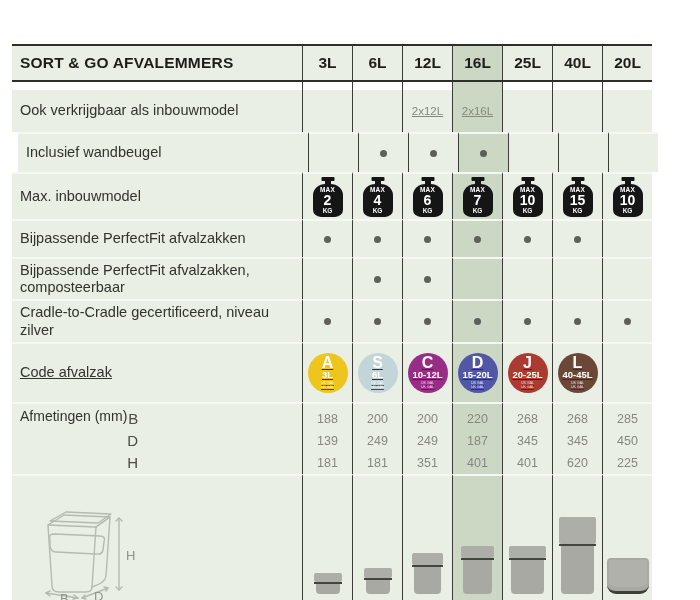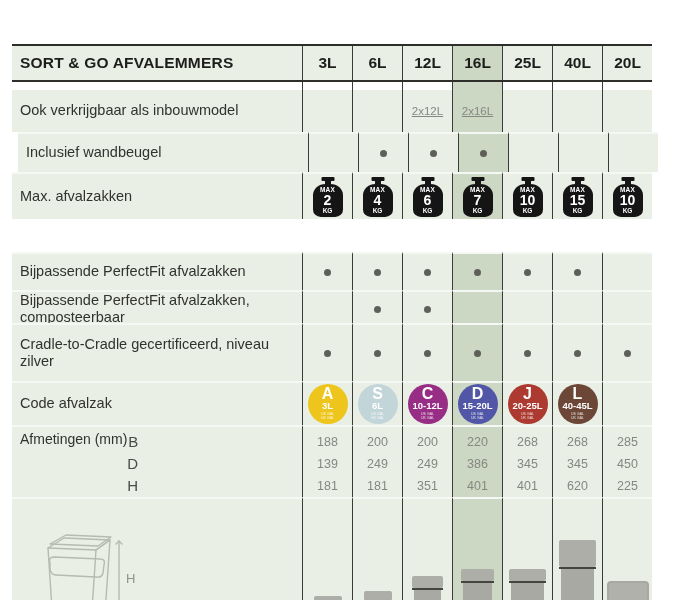--- a/index.html
+++ b/index.html
@@ -18,22 +18,22 @@
   .header{border-top:2px solid #2e2e2b;border-bottom:2px solid #2e2e2b;height:34px;}
   .header .cell{font-weight:bold;font-size:15.5px;color:#1d1d1b;}
   .header .cell.lbl{font-size:15.5px;letter-spacing:0.2px;}
   
   .gap{height:8px;}
   .gap .cell{background:#ffffff;}
   .gap .cell.hl{background:#ccd8c3 !important;}
   
   .body .row .cell{border-top:2px solid #f6f9f3;}
   .body .row:first-child .cell{border-top:none;}
-  .r0{height:42px;} .r1{height:40px;padding-left:6px;} .r2{height:47px;} .r3{height:38px;margin-top:33px;}
-  .r4{height:33px;} .r5{height:58px;} .r6{height:44px;} .r7{height:72px;} .r8{height:100px;}
+  .r0{height:42px;} .r1{height:40px;padding-left:6px;} .r2{height:47px;} .r3{height:38px;}
+  .r4{height:42px;} .r5{height:43px;} .r6{height:60px;text-decoration:underline;} .r7{height:72px;} .r8{height:100px;}
   .gtext{font-size:11.5px;color:#878782;text-decoration:underline;}
   .dot{width:7px;height:7px;border-radius:50%;background:#5f5f5a;display:block;}
   
   .weight{width:30px;height:33px;background:#151515;border-radius:42% 42% 26% 26% / 34% 34% 22% 22%;
     display:flex;flex-direction:column;align-items:center;justify-content:center;color:#fff;position:relative;margin-top:8px;}
   .weight::before{content:"";position:absolute;top:-7px;left:50%;transform:translateX(-50%);width:13px;height:4px;background:#151515;border-radius:1px;}
   .weight::after{content:"";position:absolute;top:-4px;left:50%;transform:translateX(-50%);width:6px;height:6px;background:#151515;}
   .w-max{font-size:6.5px;font-weight:bold;line-height:1;letter-spacing:0.2px;}
   .w-num{font-size:14px;font-weight:bold;line-height:1.05;}
   .w-kg{font-size:6.5px;font-weight:bold;line-height:1;}
@@ -139,21 +139,21 @@
         </div>
       <div class="cell vline">
           <span class="dot" style="visibility: hidden;"></span>
         </div>
       <div class="cell vline">
           <span class="dot" style="visibility: hidden;"></span>
         </div>
     </div>
 
     <div class="row r2">
-      <div class="cell lbl">Max. afvalzakken</div>
+      <div class="cell lbl">Max. inbouwmodel</div>
       <div class="cell vline">
           <div class="weight">
             <span class="w-max">MAX</span>
             <span class="w-num">2</span>
             <span class="w-kg">KG</span>
           </div>
         </div>
       <div class="cell vline">
           <div class="weight">
             <span class="w-max">MAX</span>
@@ -352,21 +352,21 @@
       <div class="cell vline dimcell">
           <span class="dimvals">
             <span>200</span>
             <span>249</span>
             <span>351</span>
           </span>
         </div>
       <div class="cell vline dimcell hl">
           <span class="dimvals">
             <span>220</span>
-            <span>386</span>
+            <span>187</span>
             <span>401</span>
           </span>
         </div>
       <div class="cell vline dimcell">
           <span class="dimvals">
             <span>268</span>
             <span>345</span>
             <span>401</span>
           </span>
         </div>

